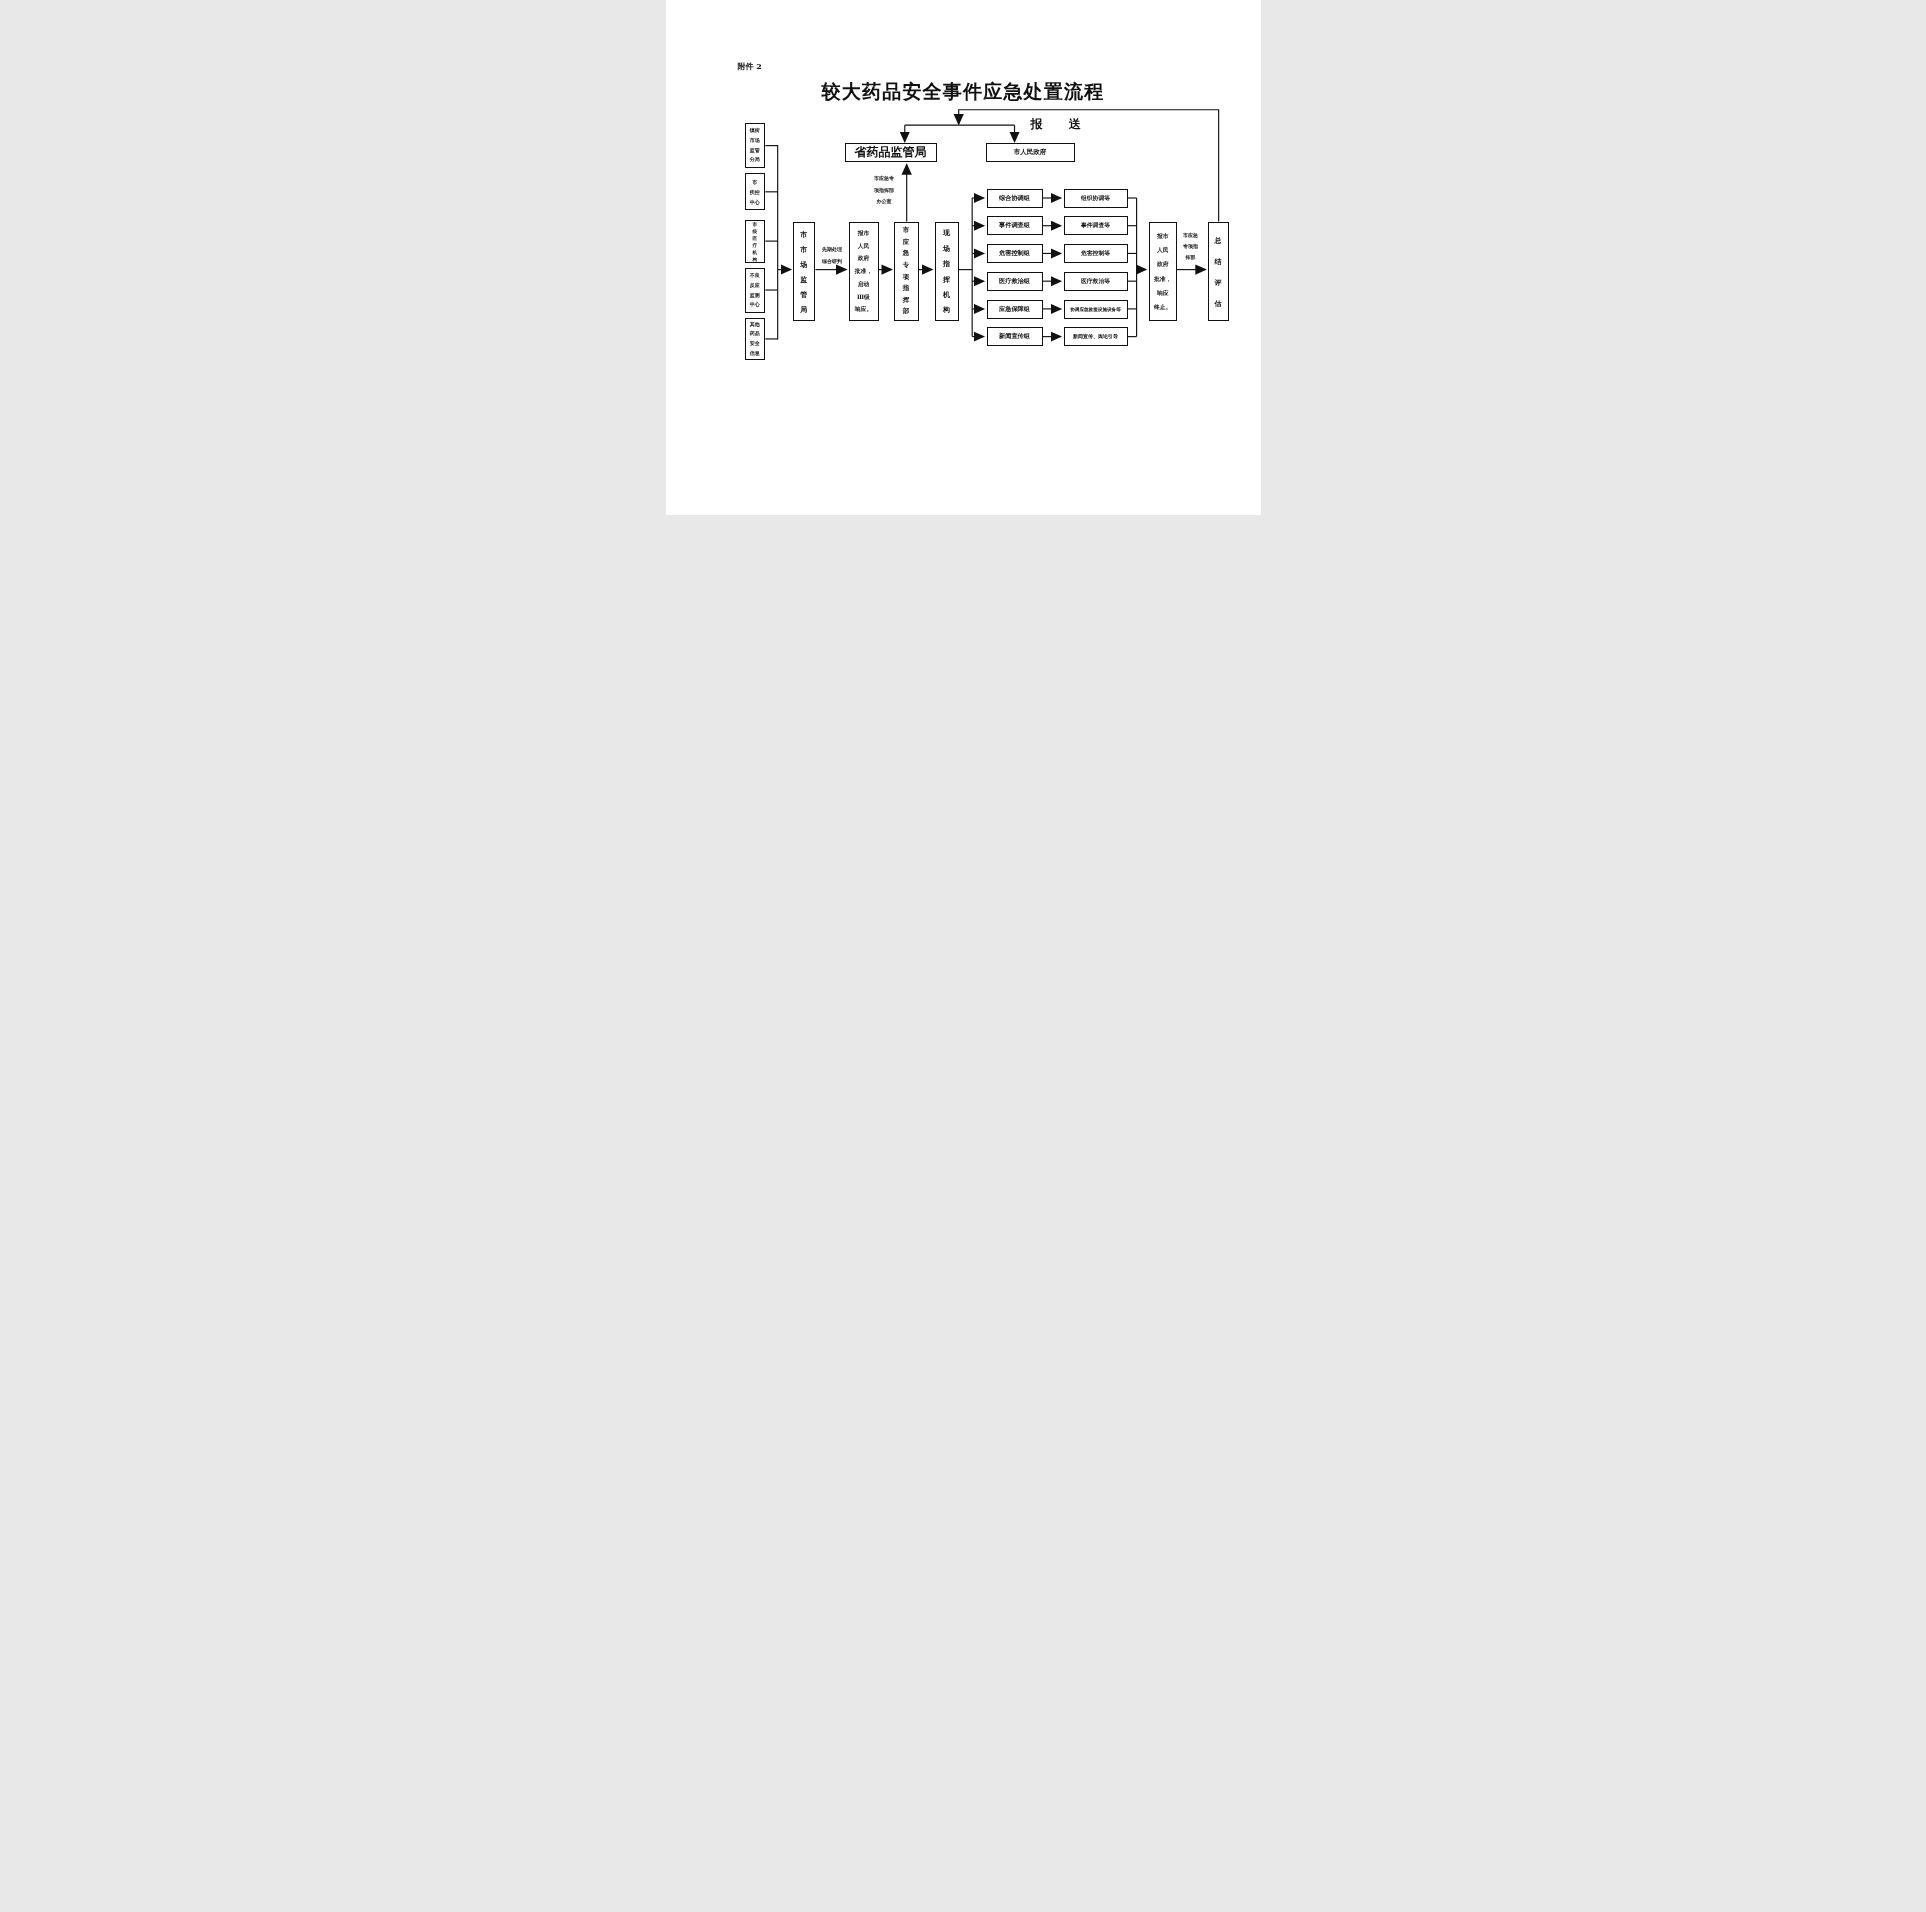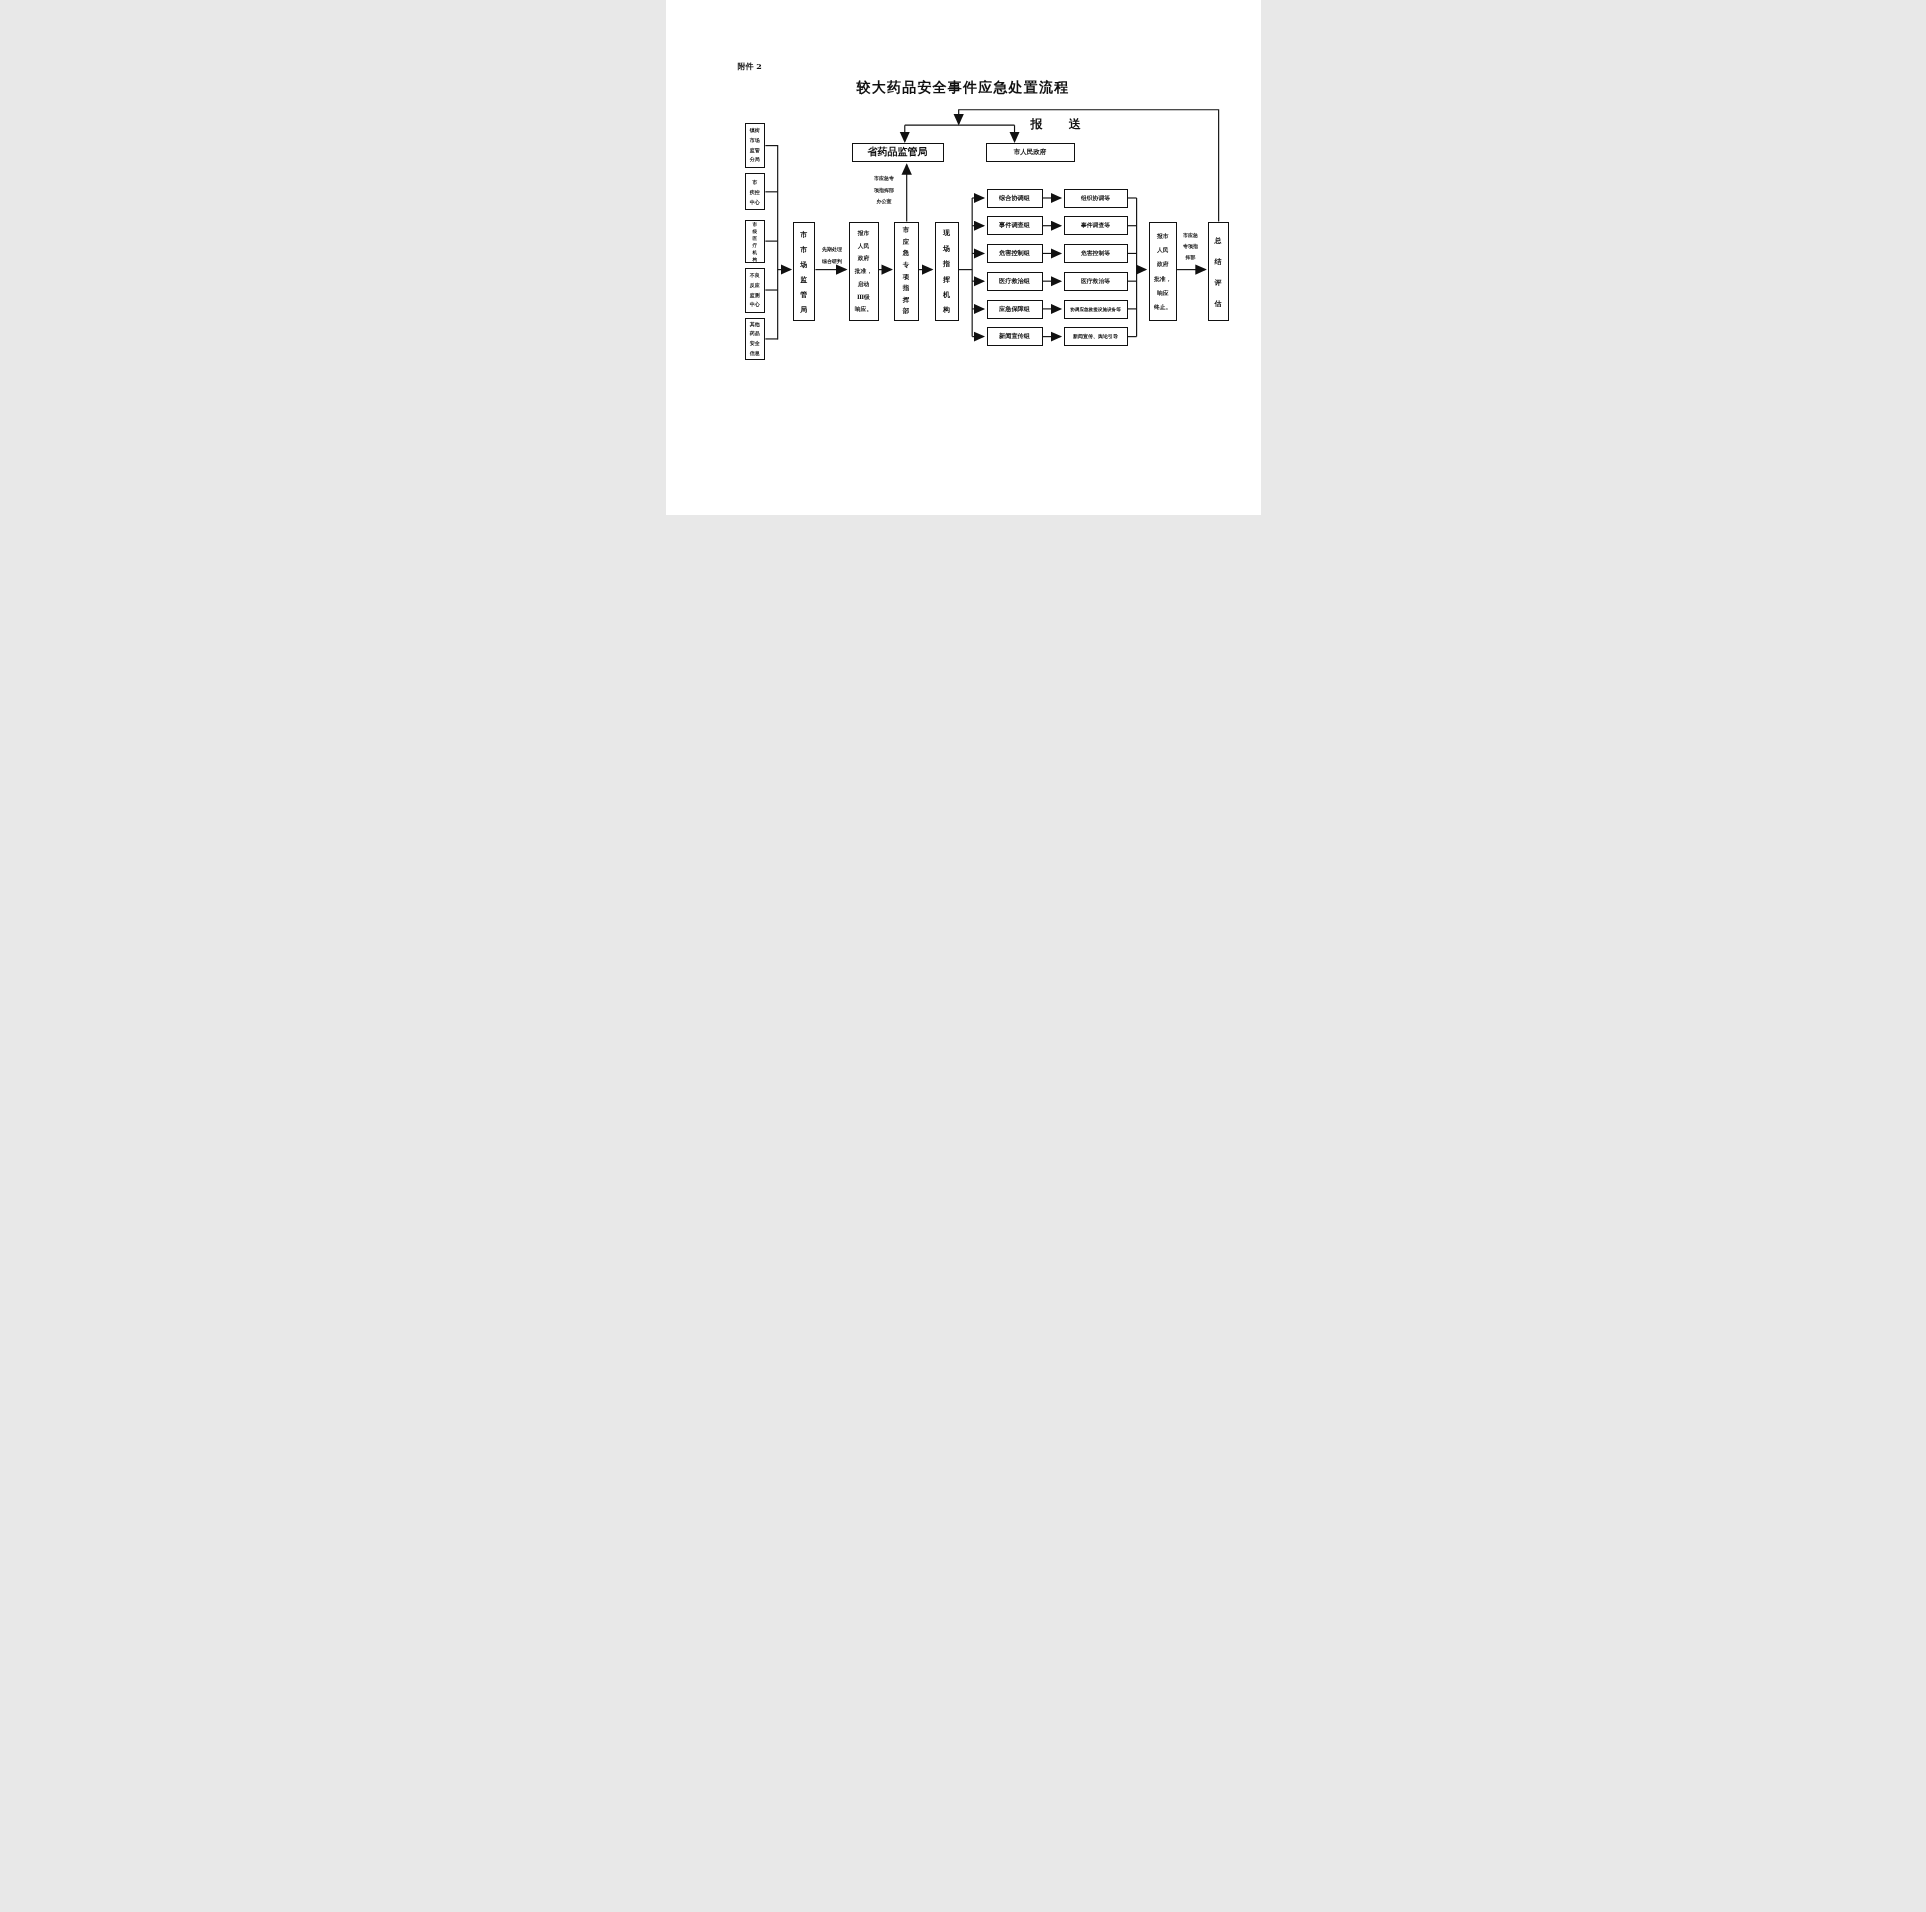--- a/index.html
+++ b/index.html
@@ -16,21 +16,21 @@
   .box{
     position:absolute;
     border:1.2px solid #111;
     background:#fff;
     box-sizing:border-box;
     display:flex;align-items:center;justify-content:center;
     text-align:center;white-space:pre-line;
     font-weight:bold;color:#111;
   }
   .attach{font-size:8px;font-weight:bold;}
-  .title{font-size:14px;font-weight:bold;letter-spacing:1.2px;width:100%;}
+  .title{font-size:19px;font-weight:bold;letter-spacing:1.2px;width:100%;}
   .report{font-size:12px;font-weight:bold;letter-spacing:0.8px;}
   .small-lbl{font-size:5px;font-weight:bold;}
   svg.connectors{position:absolute;left:0;top:0;width:595px;height:421px;}
 </style>
 </head>
 <body>
 
 <div class="page">
 
   <svg class="connectors" viewBox="0 0 1545 1093" xmlns="http://www.w3.org/2000/svg">
@@ -95,21 +95,21 @@
   <div class="lbl report" style="left:358px;top:116px;width:65px;">报　　送</div>
   <div class="lbl small-lbl" style="left:151px;top:244px;width:31px;line-height:11.6px;">先期处理
 综合研判</div>
   <div class="lbl small-lbl" style="left:201px;top:173px;width:35px;line-height:11.6px;">市应急专
 项指挥部
 办公室</div>
   <div class="lbl small-lbl" style="left:512px;top:230px;width:26px;line-height:10.8px;">市应急
 专项指
 挥部</div>
 
-  <div class="box" style="left:186px;top:143px;width:92px;height:18.5px;font-size:10px;">省药品监管局</div>
+  <div class="box" style="left:179px;top:143px;width:92px;height:18.5px;font-size:12px;">省药品监管局</div>
   <div class="box" style="left:320px;top:143px;width:89px;height:18.5px;font-size:6.5px;">市人民政府</div>
 
   <div class="box" style="left:79px;top:123px;width:20.4px;height:45px;font-size:5px;line-height:9.6px;">镇街
 市场
 监管
 分局</div>
   <div class="box" style="left:79px;top:173px;width:20.4px;height:37px;font-size:5px;line-height:10px;">市
 疾控
 中心</div>
   <div class="box" style="left:79px;top:220px;width:20.4px;height:43px;font-size:4.6px;line-height:7px;">市

